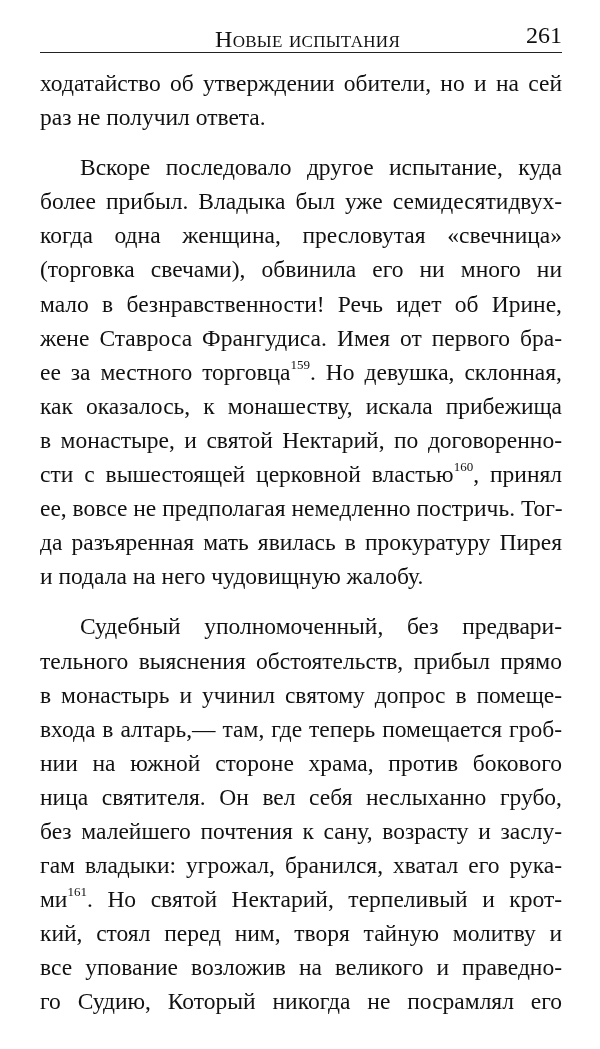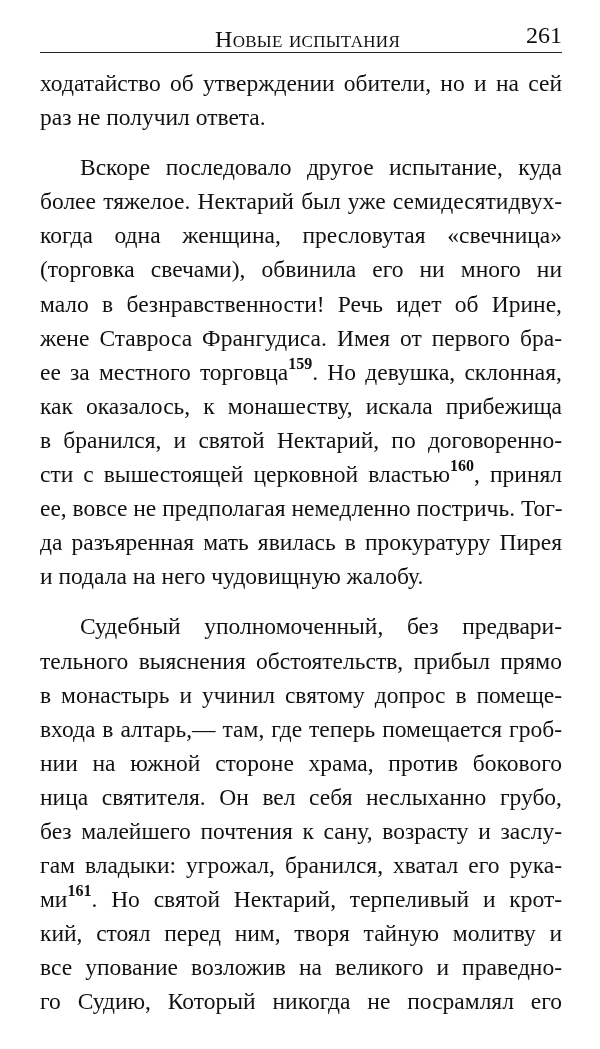--- a/index.html
+++ b/index.html
@@ -27,42 +27,42 @@
     }
     .line {
       height: 34.1px; line-height: 34.1px;
       font-size: 23.5px;
       white-space: nowrap;
       text-align: justify; text-align-last: justify;
       overflow: hidden;
     }
     .line.last { text-align-last: left; }
     .line.indent { padding-left: 40px; margin-top: 16px; }
-    sup { font-size: 16px; line-height: 0; vertical-align: 11px; font-weight: bold; }
+    sup { font-size: 13px; line-height: 0; vertical-align: 11px; }
   </style>
 </head>
 <body>
 
 <div class="page">
   <div class="running-head">
     <span class="running-title">Новые испытания</span>
     <span class="page-number">261</span>
   </div>
   <div class="body-text" id="body-text">
       <div class="line"><span>ходатайство об утверждении обители, но и на сей</span></div>
       <div class="line last"><span>раз не получил ответа.</span></div>
       <div class="line indent"><span>Вскоре последовало другое испытание, куда</span></div>
-      <div class="line"><span>более тяжелое. Нектарий был уже семидесятидвух-</span></div>
+      <div class="line"><span>более прибыл. Владыка был уже семидесятидвух-</span></div>
       <div class="line"><span>когда одна женщина, пресловутая «свечница»</span></div>
       <div class="line"><span>(торговка свечами), обвинила его ни много ни</span></div>
       <div class="line"><span>мало в безнравственности! Речь идет об Ирине,</span></div>
       <div class="line"><span>жене Ставроса Франгудиса. Имея от первого бра-</span></div>
       <div class="line"><span>ее за местного торговца</span><sup>159</sup><span>. Но девушка, склонная,</span></div>
       <div class="line"><span>как оказалось, к монашеству, искала прибежища</span></div>
-      <div class="line"><span>в бранился, и святой Нектарий, по договоренно-</span></div>
+      <div class="line"><span>в монастыре, и святой Нектарий, по договоренно-</span></div>
       <div class="line"><span>сти с вышестоящей церковной властью</span><sup>160</sup><span>, принял</span></div>
       <div class="line"><span>ее, вовсе не предполагая немедленно постричь. Тог-</span></div>
       <div class="line"><span>да разъяренная мать явилась в прокуратуру Пирея</span></div>
       <div class="line last"><span>и подала на него чудовищную жалобу.</span></div>
       <div class="line indent"><span>Судебный уполномоченный, без предвари-</span></div>
       <div class="line"><span>тельного выяснения обстоятельств, прибыл прямо</span></div>
       <div class="line"><span>в монастырь и учинил святому допрос в помеще-</span></div>
       <div class="line"><span>входа в алтарь,— там, где теперь помещается гроб-</span></div>
       <div class="line"><span>нии на южной стороне храма, против бокового</span></div>
       <div class="line"><span>ница святителя. Он вел себя неслыханно грубо,</span></div>

